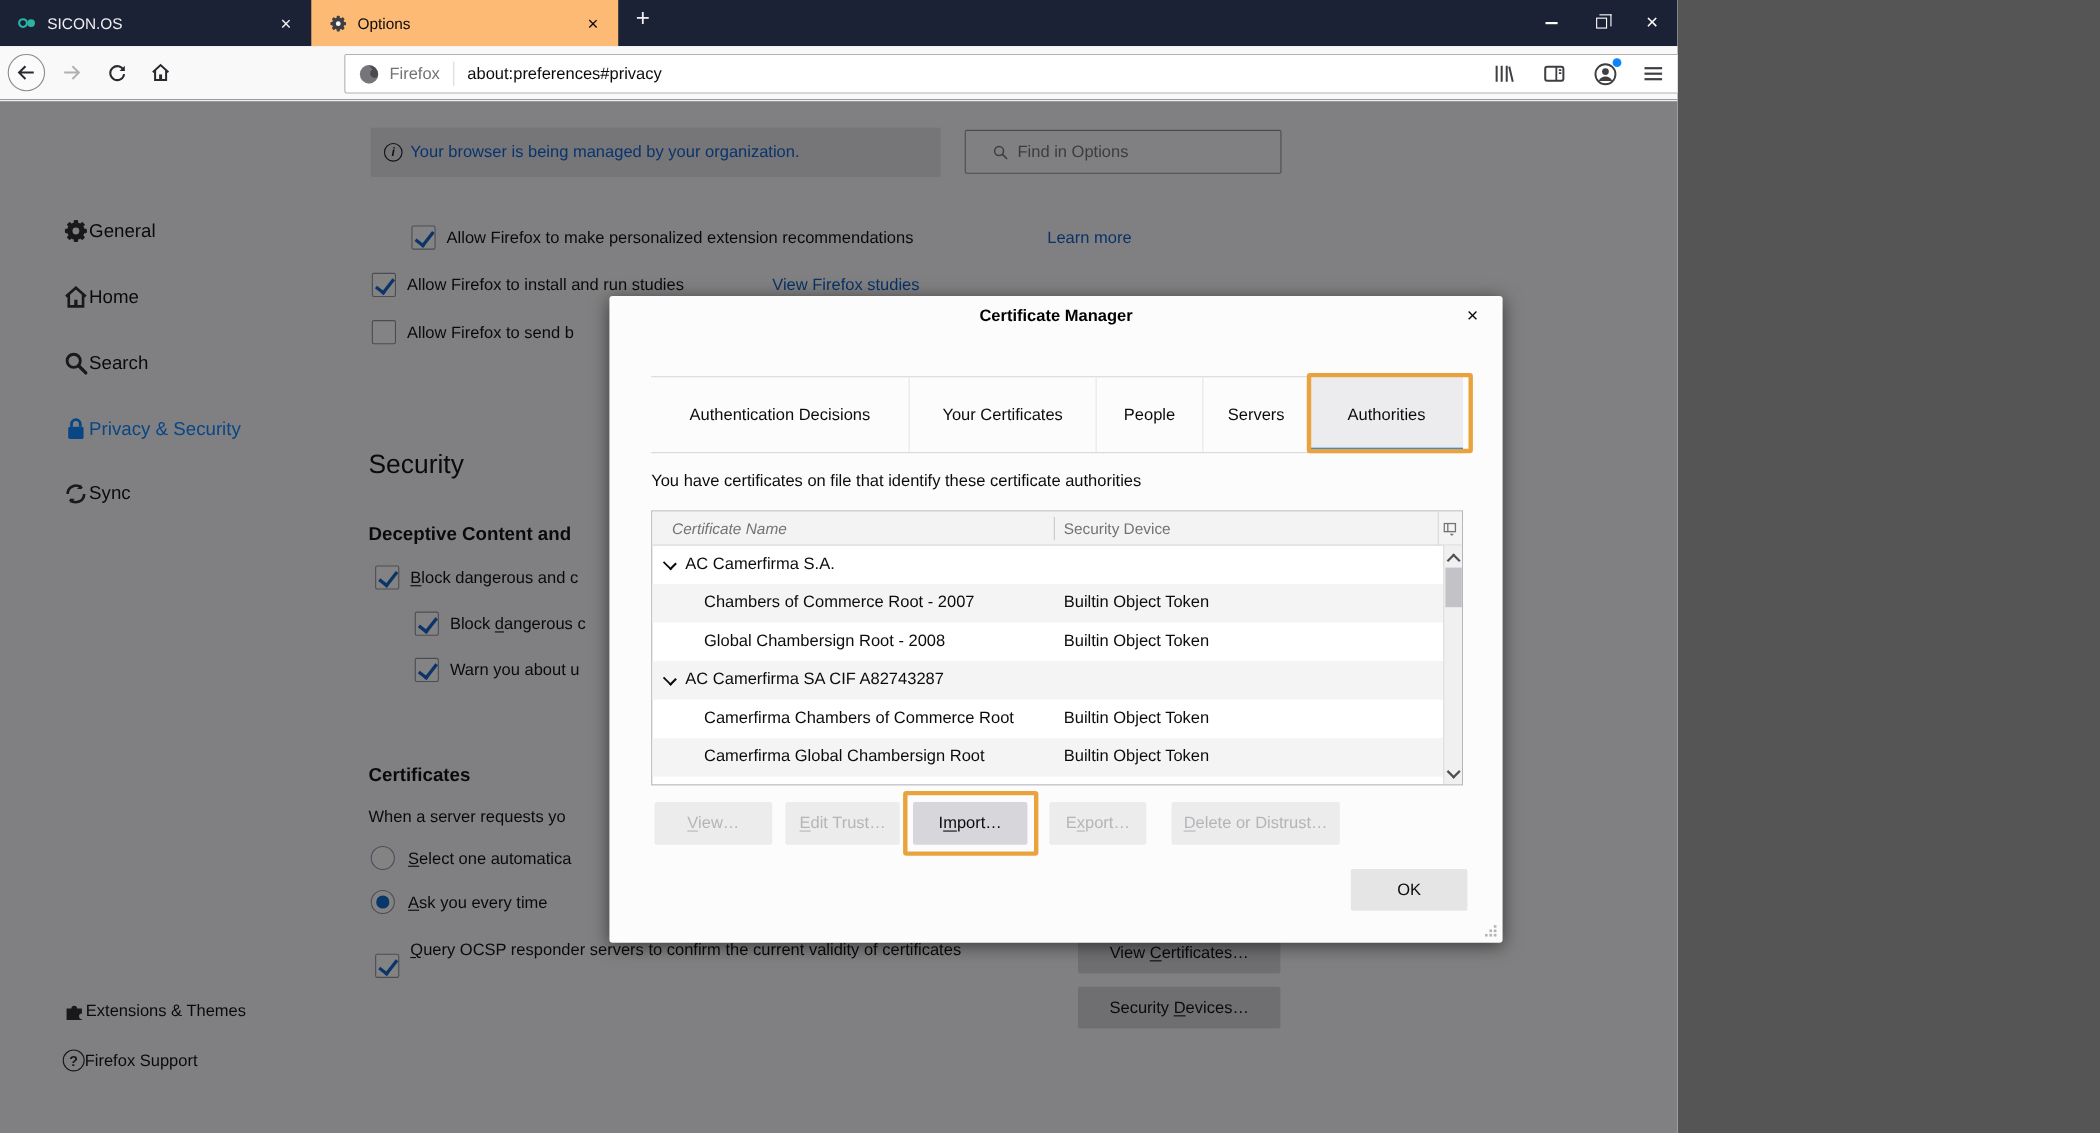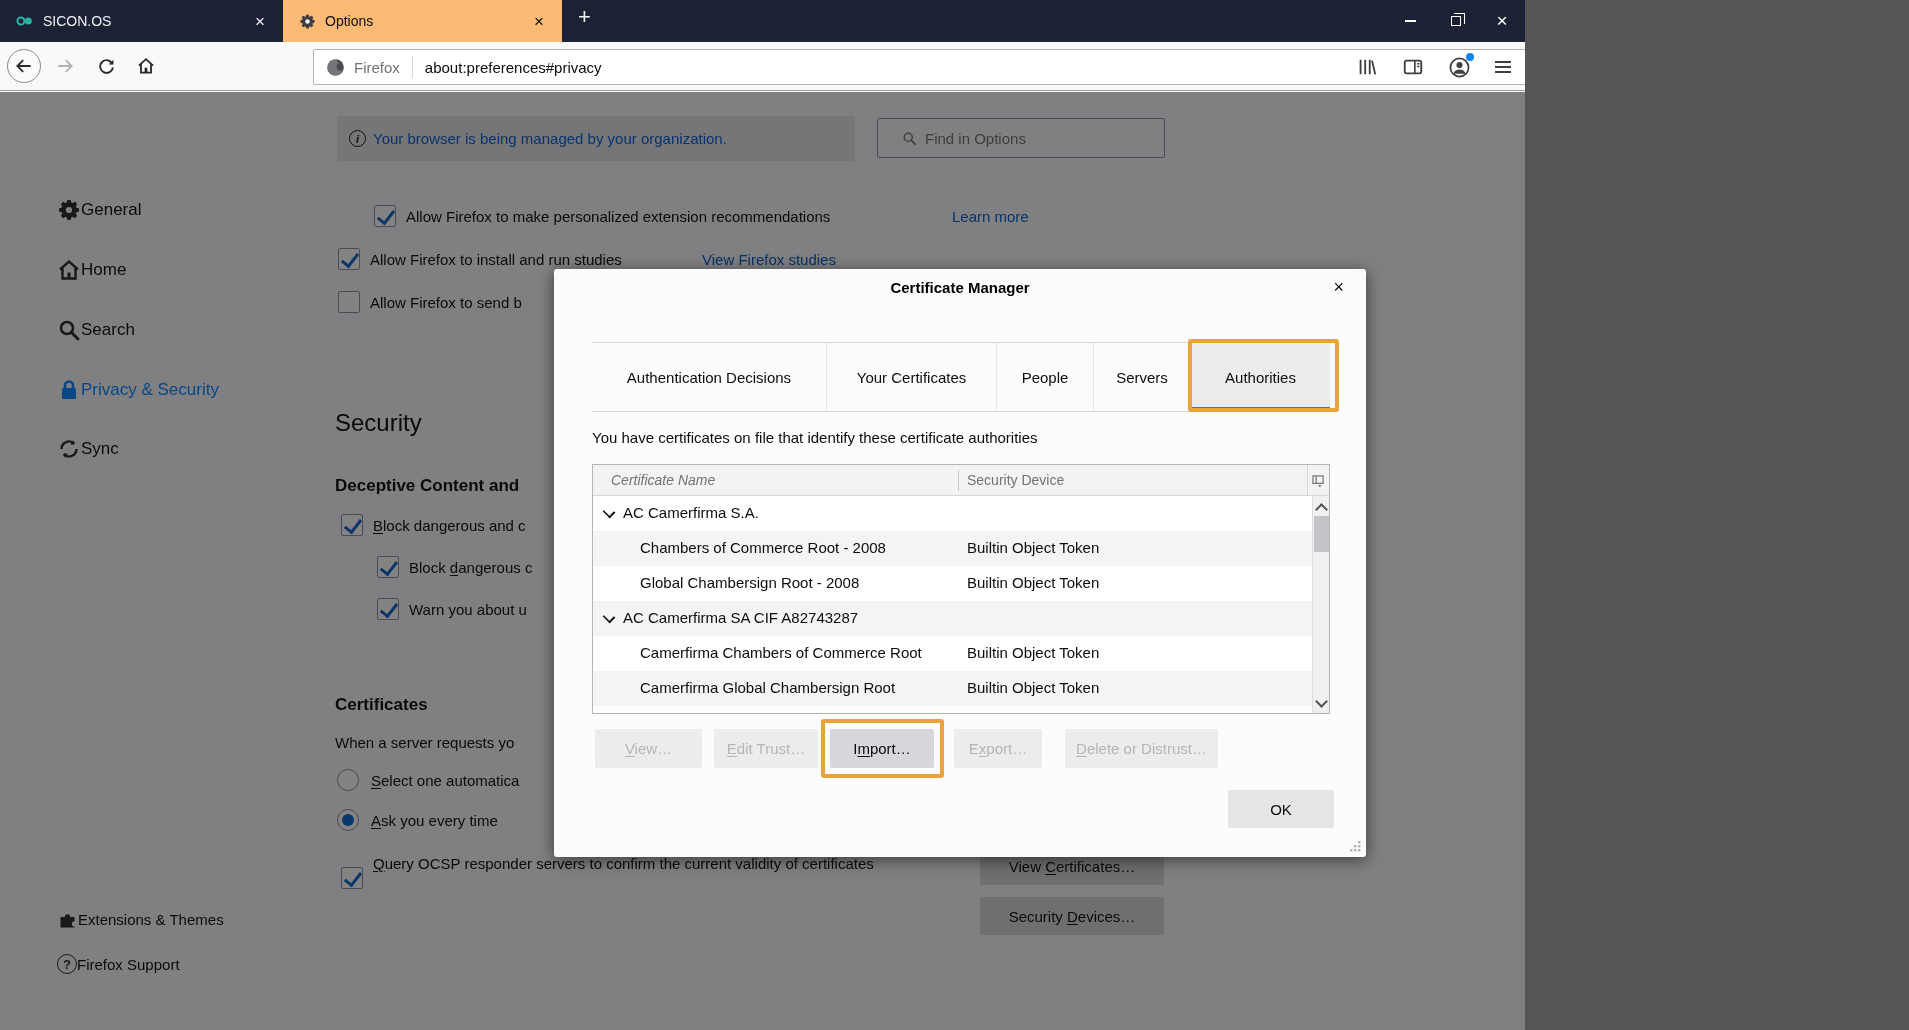--- a/index.html
+++ b/index.html
@@ -343,21 +343,21 @@
               </svg>
           </div>
         </div>
 
         <div class="lrow">
           <span class="chev"></span>
           <span class="lname-group">AC Camerfirma S.A.</span>
           <span class="ldev"></span>
         </div>
         <div class="lrow alt">
-          <span class="lname-cert">Chambers of Commerce Root - 2008</span>
+          <span class="lname-cert">Chambers of Commerce Root - 2007</span>
           <span class="ldev">Builtin Object Token</span>
         </div>
         <div class="lrow">
           <span class="lname-cert">Global Chambersign Root - 2008</span>
           <span class="ldev">Builtin Object Token</span>
         </div>
         <div class="lrow alt">
           <span class="chev"></span>
           <span class="lname-group">AC Camerfirma SA CIF A82743287</span>
           <span class="ldev"></span>

